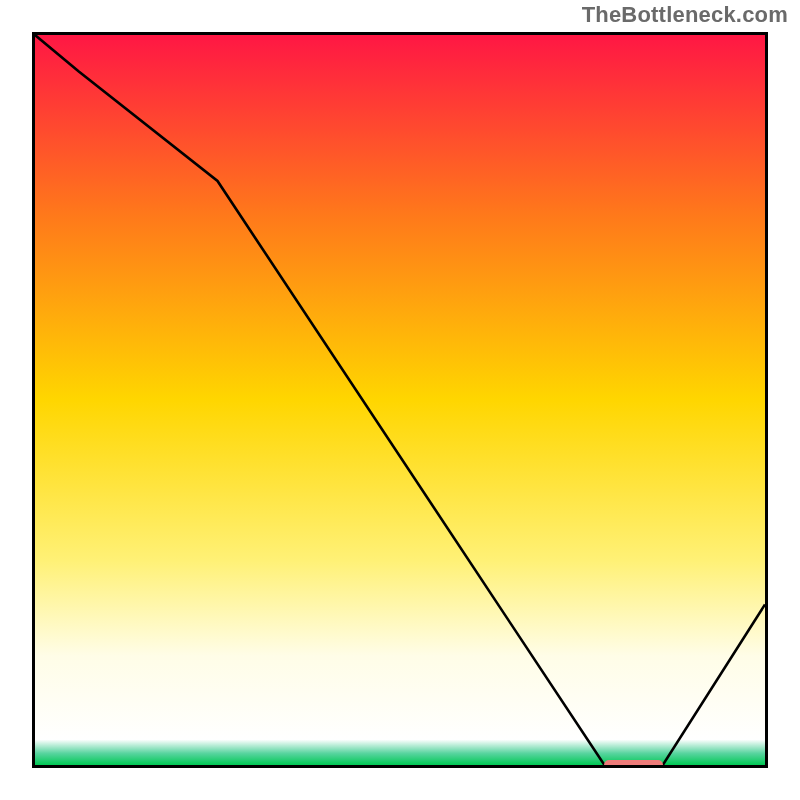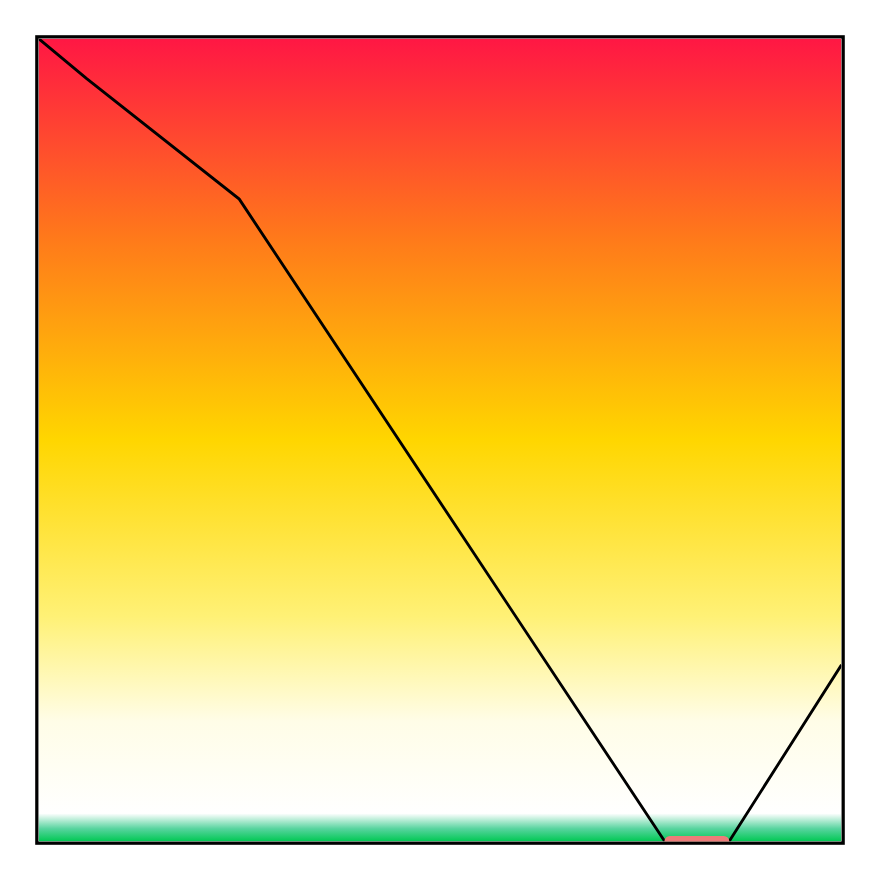--- a/index.html
+++ b/index.html
@@ -47,20 +47,21 @@
     height: 10px;
     border-radius: 5px;
     background: #ed7b79;
   }
 </style>
 </head>
 <body>
 
 <div class="chart-wrap">
 
+  <div class="watermark">TheBottleneck.com</div>
 
   <div class="plot-area">
     <svg class="fill" viewBox="0 0 730 730" preserveAspectRatio="none">
       <defs>
         <linearGradient id="bg-grad" x1="0" y1="0" x2="0" y2="1">
             <stop offset="0%" stop-color="#ff1744"></stop>
             <stop offset="25%" stop-color="#ff7a1a"></stop>
             <stop offset="50%" stop-color="#ffd600"></stop>
             <stop offset="72%" stop-color="#fff176"></stop>
             <stop offset="85%" stop-color="#fffde7"></stop>

